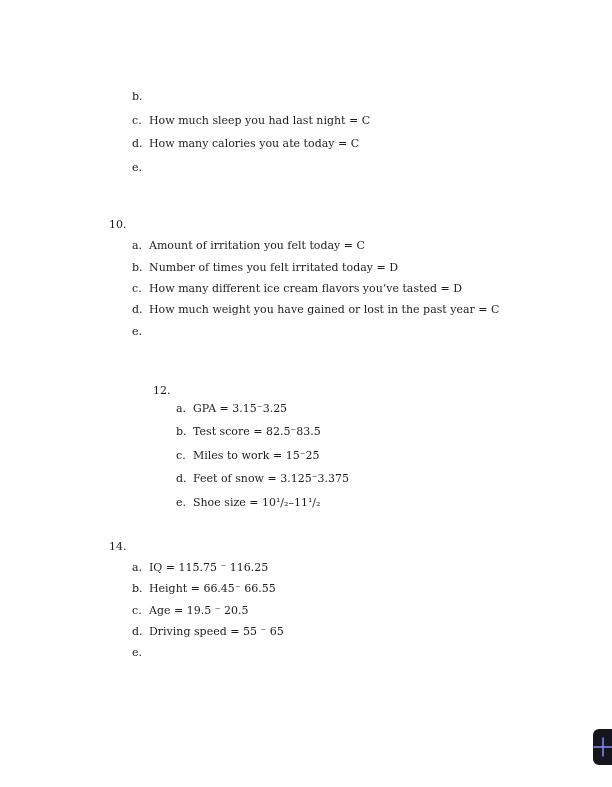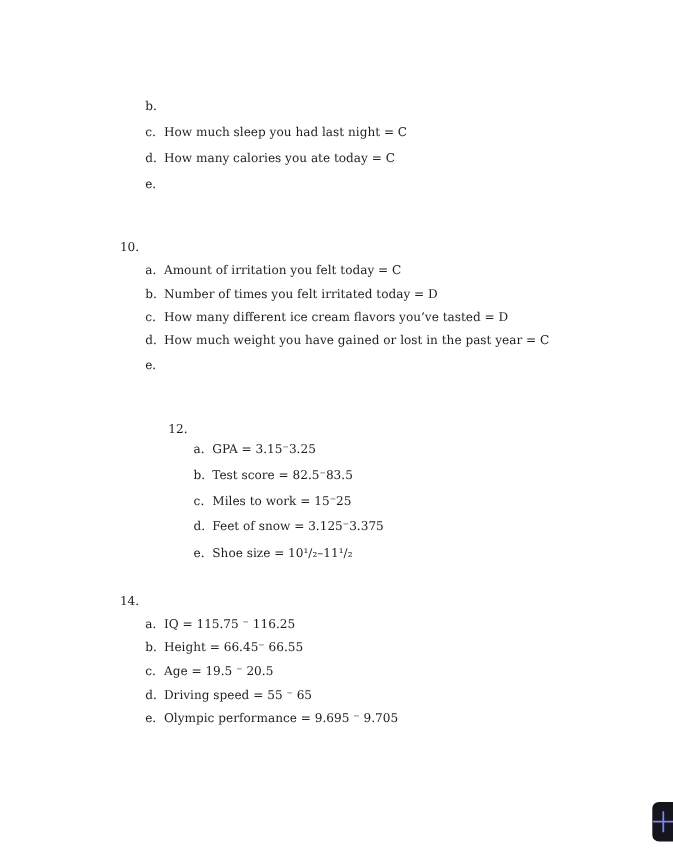--- a/index.html
+++ b/index.html
@@ -176,21 +176,20 @@
       <span class="text">Age = 19.5 ⁻ 20.5</span>
     </div>
     <div class="item">
       <span class="indent"></span>
       <span class="letter">d.</span>
       <span class="text">Driving speed = 55 ⁻ 65</span>
     </div>
     <div class="item">
       <span class="indent"></span>
       <span class="letter">e.</span>
-      <span class="text">Olympic performance = 9.695 ⁻ 9.705</span>
     </div>
   </section>
 
   <button class="zoom-btn" aria-label="Zoom in">
     <span>
       <svg width="20" height="20" viewBox="0 0 20 20" fill="none">
         <line x1="10" y1="0.5" x2="10" y2="19.5" stroke="#8185ee" stroke-width="1.6"></line>
         <line x1="0.5" y1="10" x2="19.5" y2="10" stroke="#8185ee" stroke-width="1.6"></line>
       </svg>
     </span>

